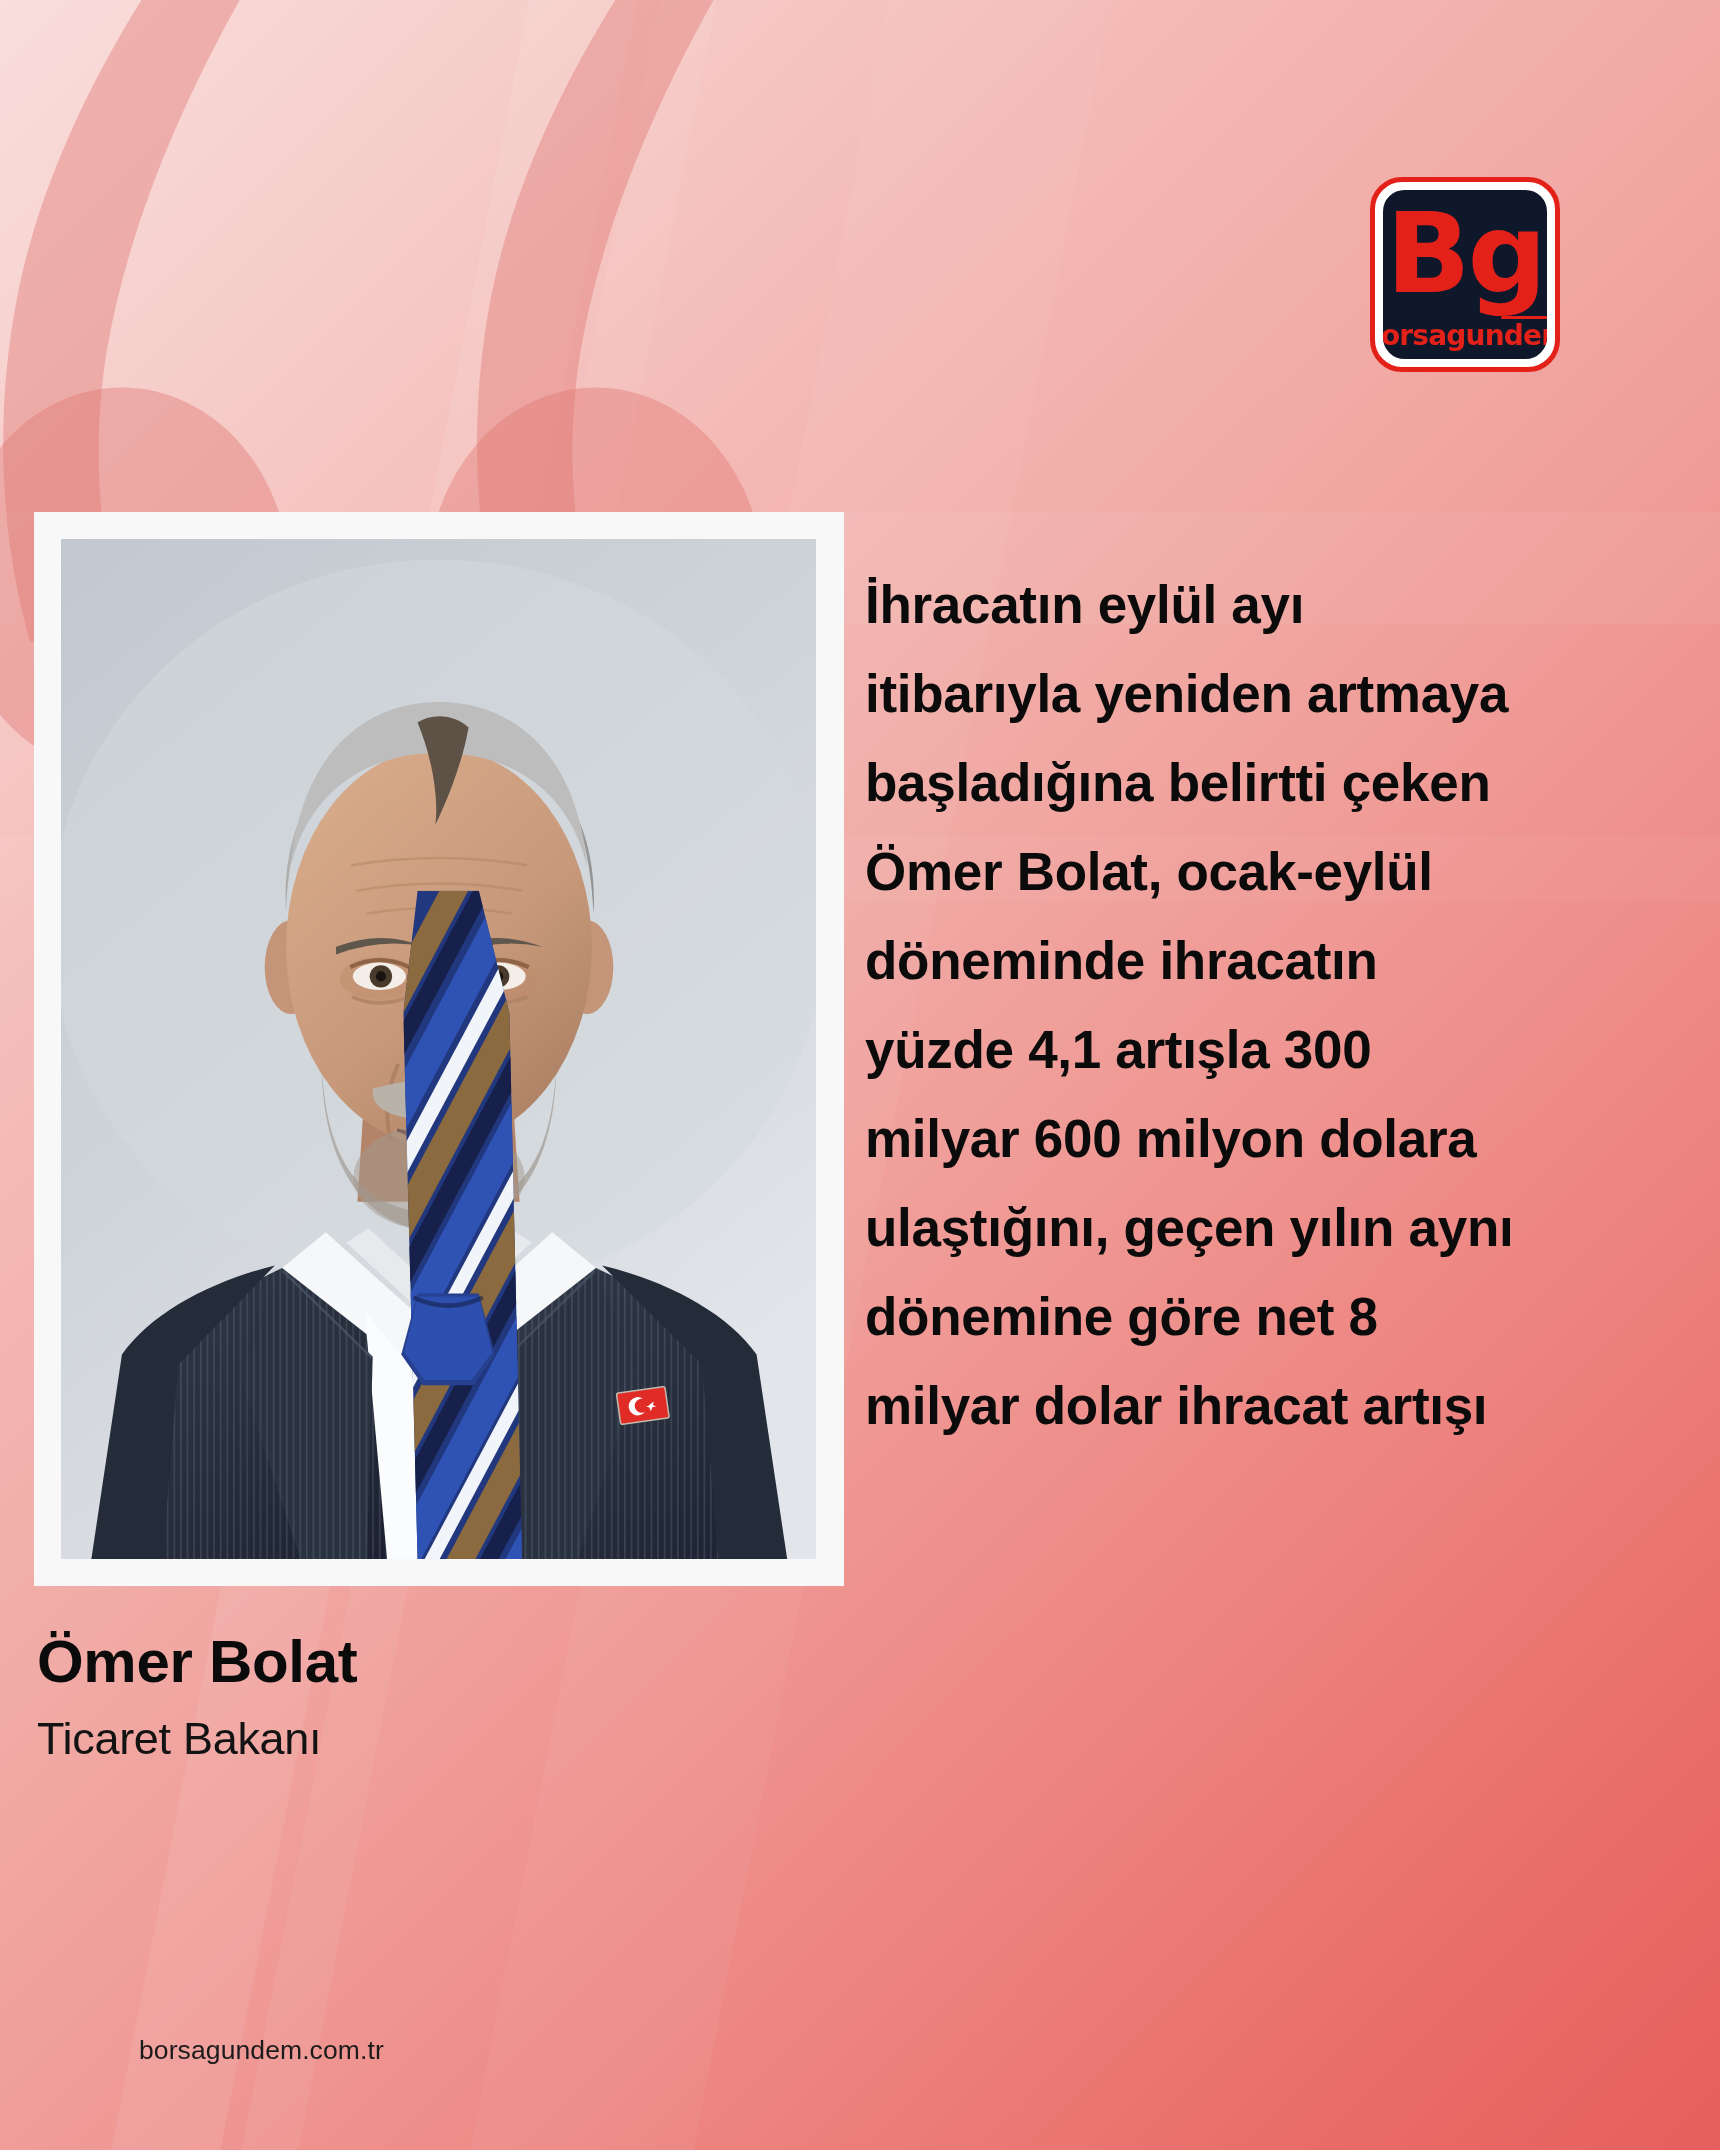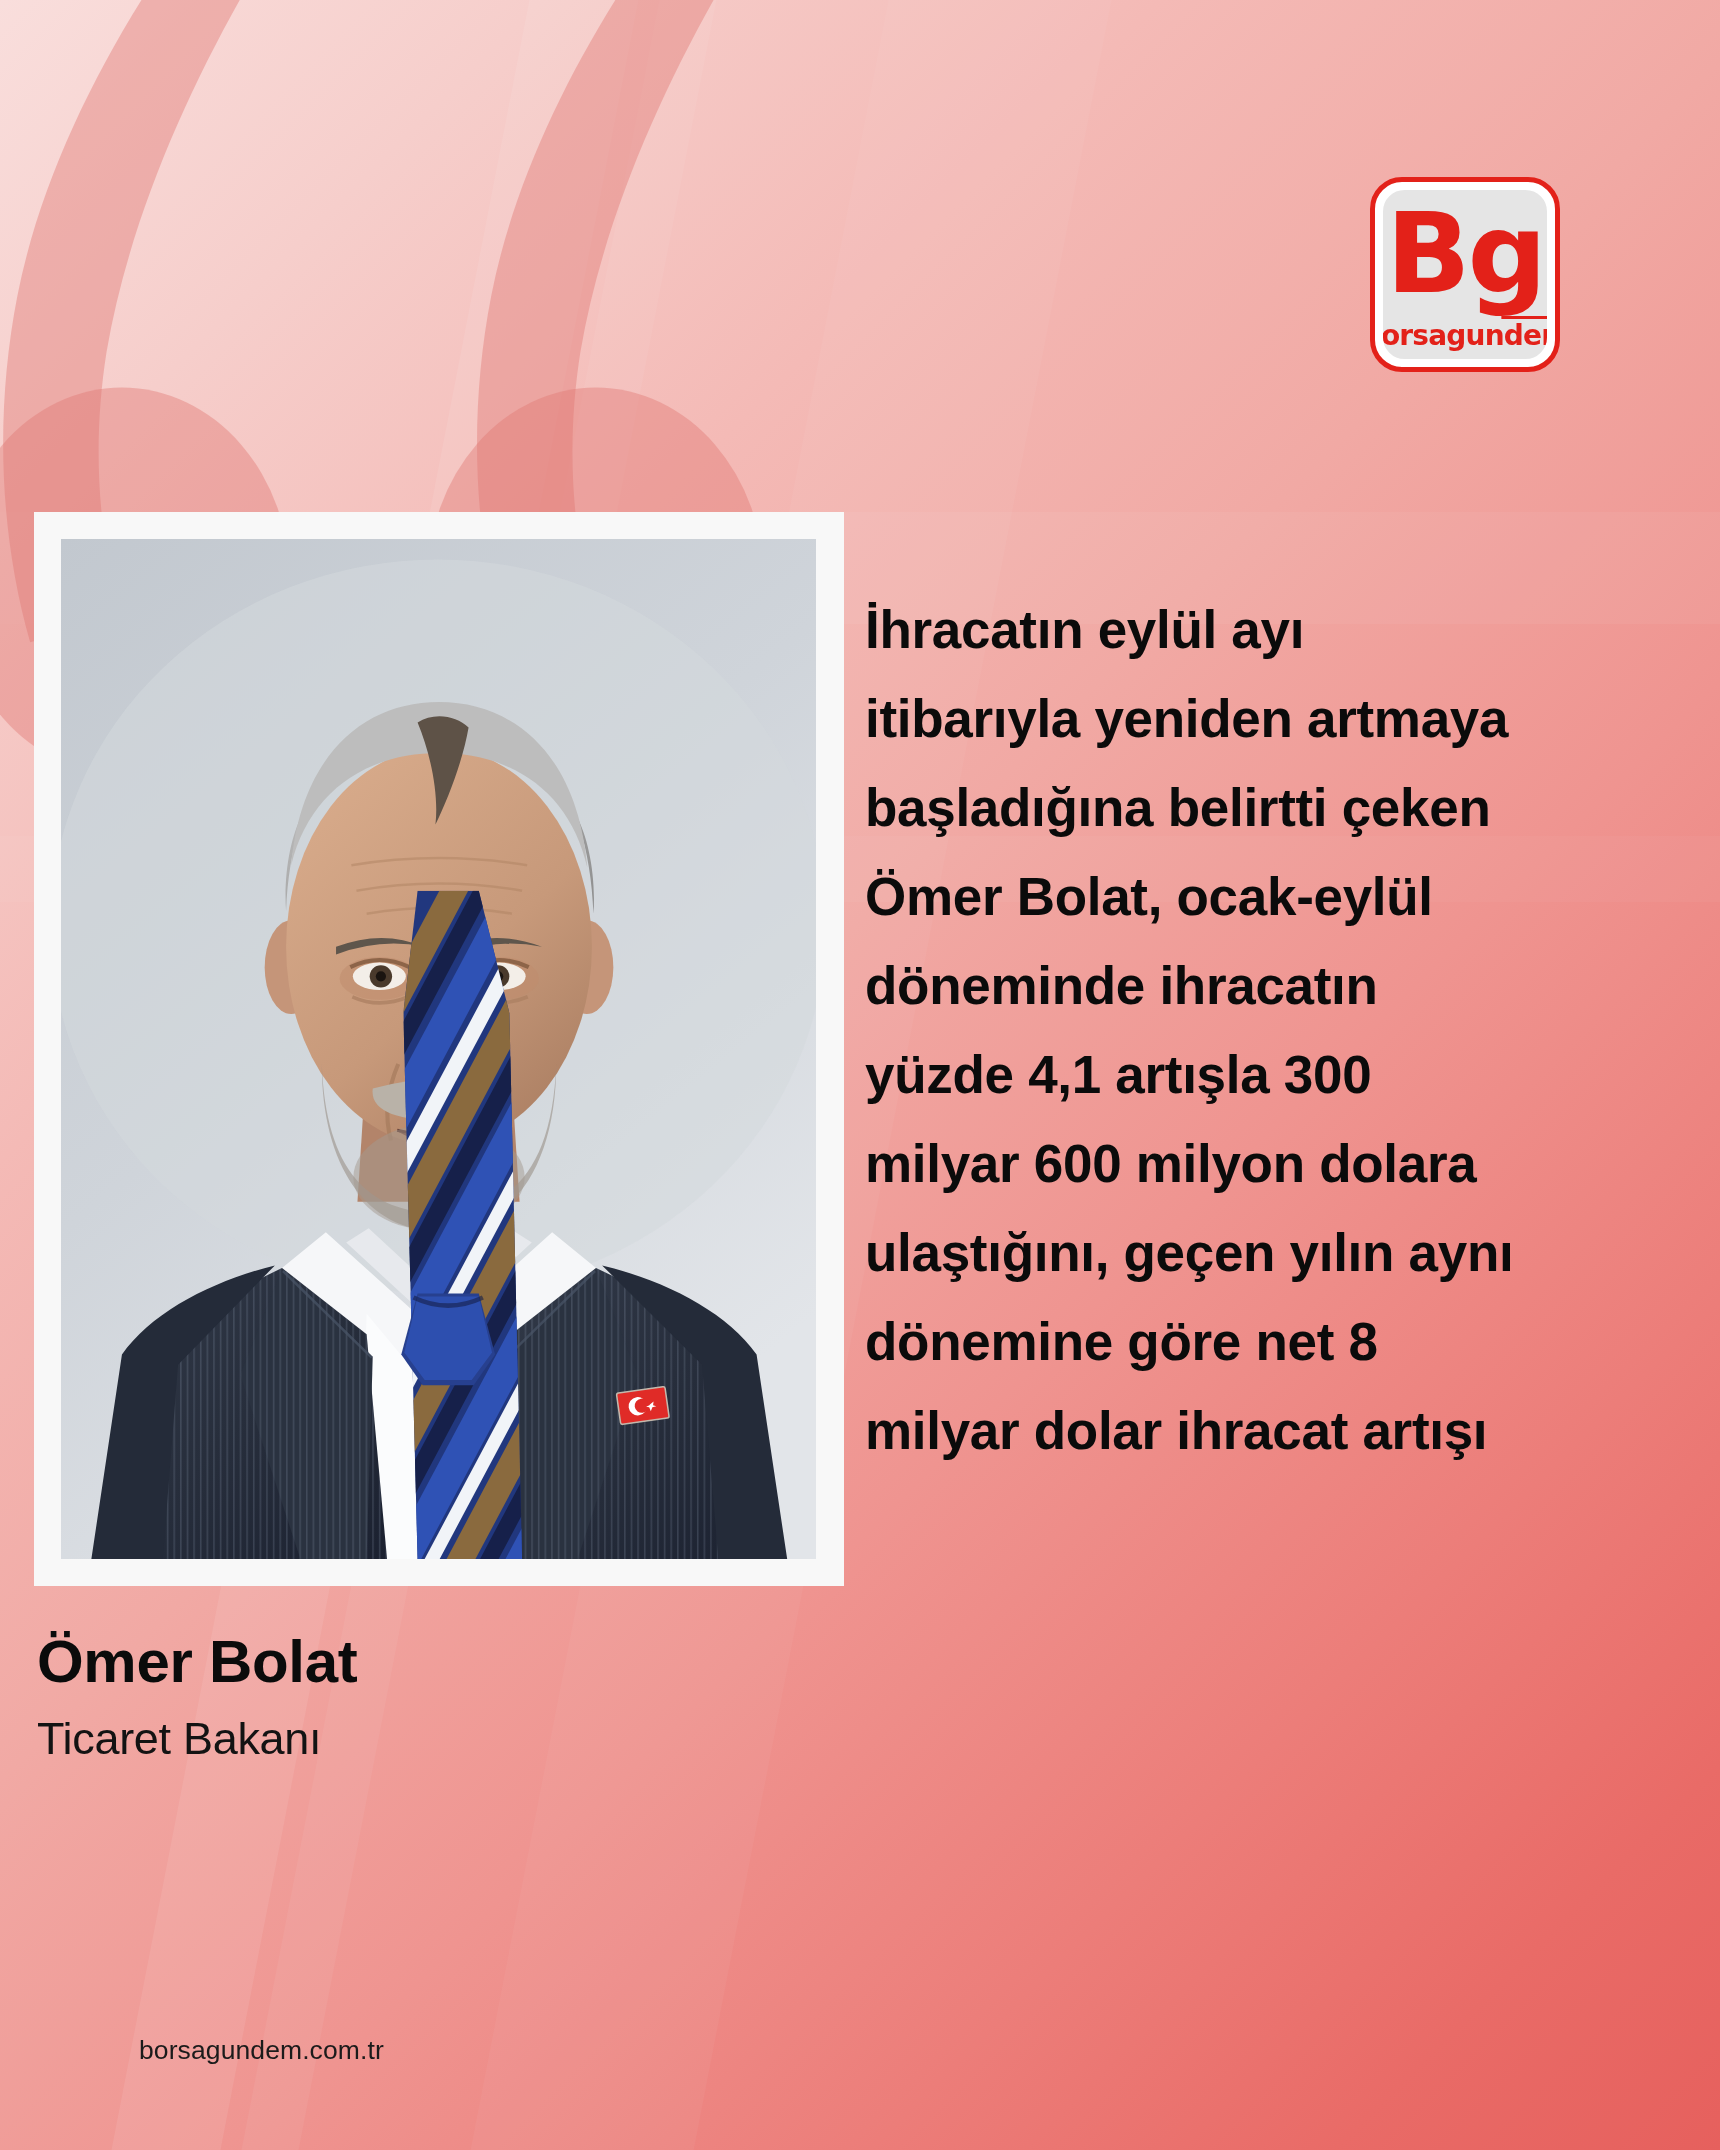--- a/index.html
+++ b/index.html
@@ -88,21 +88,21 @@
     border-radius: 32px;
     background: #ffffff;
     padding: 4.6px;
   }
   #logo-inner {
     width: 100%;
     height: 100%;
     box-sizing: border-box;
     border: 3.1px solid #ffffff;
     border-radius: 24.5px;
-    background: #e5e5e5;
+    background: #0f172a;
     position: relative;
     overflow: hidden;
   }
   #logo-bg {
     position: absolute;
     left: 50%;
     top: 8.7px;
     transform: translateX(-50%);
     font-family: "DejaVu Sans", sans-serif;
     font-weight: 700;
@@ -155,21 +155,21 @@
     height: 1020px;
     overflow: hidden;
     background: linear-gradient(160deg,#c0c6cd 0%, #cdd2d8 40%, #dfe2e6 100%);
   }
   #portrait svg { display:block; width:100%; height:100%; }
 
   
   #quote {
     position: absolute;
     left: 865px;
-    top: 585px;
+    top: 560px;
     width: 836px;
   }
   #quote .qline {
     font-size: 53px;
     line-height: 1.68;
     font-weight: 700;
     color: #0b0b0b;
     letter-spacing: -0.3px;
     white-space: nowrap;
   }

